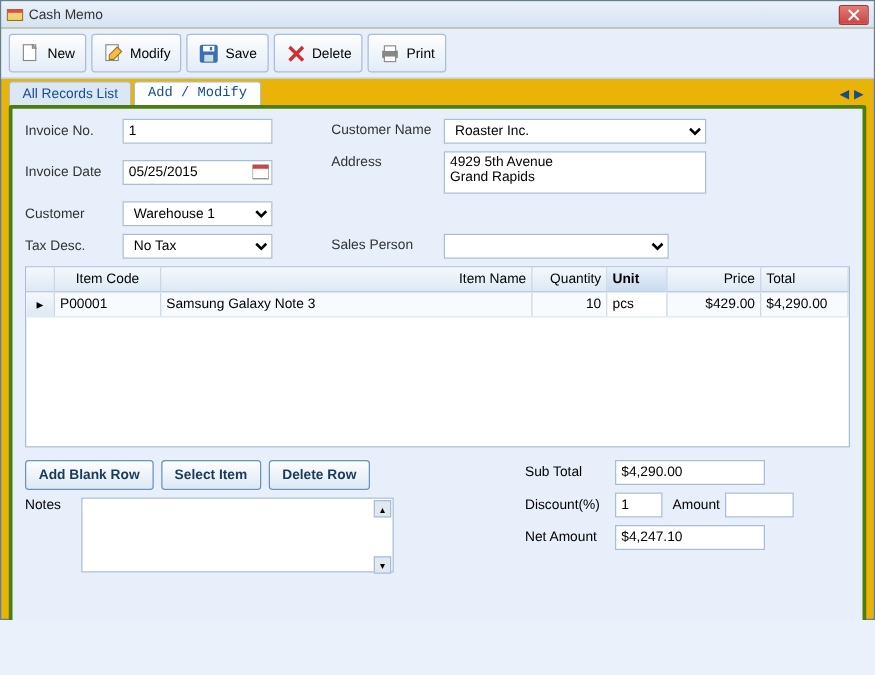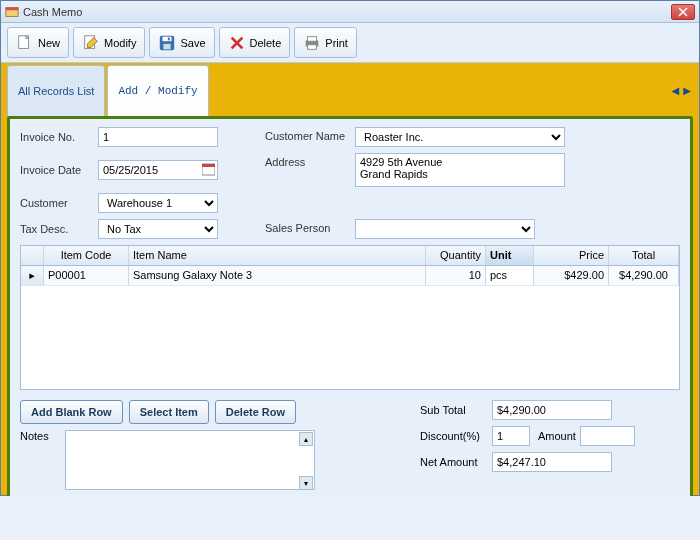--- a/index.html
+++ b/index.html
@@ -6,21 +6,21 @@
 body { margin: 0; background: #eaf1fa; }
 .window { width: 700px; height: 496px; background: #eab308; border: 1px solid #5a7fa8; position: relative; }
 .titlebar { height: 22px; background: linear-gradient(#eaf1fa, #d4e3f3); display: flex; align-items: center; padding: 0 4px; border-bottom: 1px solid #a8bed8; }
 .titlebar .icon { width: 14px; height: 14px; margin-right: 4px; }
 .titlebar .title { flex: 1; color: #333; }
 .titlebar .close-btn { width: 24px; height: 16px; background: linear-gradient(#e27c74, #c44); border: 1px solid #a33; border-radius: 2px; display: flex; align-items: center; justify-content: center; color: #fff; }
 .toolbar { height: 40px; background: #e7effa; padding: 4px 6px; display: flex; gap: 4px; border-bottom: 1px solid #b8cce0; }
 .tbtn { display: flex; align-items: center; gap: 4px; padding: 4px 8px; background: linear-gradient(#fdfefe, #e3ecf7); border: 1px solid #a8bed8; border-radius: 3px; cursor: pointer; }
 .tbtn svg { width: 18px; height: 18px; }
 .tabs { display: flex; align-items: center; padding: 2px 6px 0 6px; }
-.tab { padding: 19px 10px; border: 1px solid #a8bed8; border-bottom: none; background: #dbe7f4; border-radius: 3px 3px 0 0; margin-right: 2px; cursor: pointer; color: #1a4b8c; }
+.tab { padding: 3px 10px; border: 1px solid #a8bed8; border-bottom: none; background: #dbe7f4; border-radius: 3px 3px 0 0; margin-right: 2px; cursor: pointer; color: #1a4b8c; }
 .tab.active { background: #fdfefe; font-family: Liberation Mono, monospace; }
 .tabs .spacer { flex: 1; }
 .tabs .nav { color: #1a4b8c; font-size: 10px; padding: 0 2px; cursor: pointer; }
 .panel { margin: 0 6px 6px 6px; background: #e7effa; border: 3px solid #4d7c0f; border-radius: 2px; padding: 8px 10px; height: 455px; }
 .form-row { display: flex; align-items: center; margin-bottom: 6px; }
 .form-row label { color: #333; }
 .col-left { width: 245px; display: flex; align-items: center; }
 .col-left label { width: 78px; }
 .col-right { display: flex; align-items: flex-start; flex: 1; }
 .col-right label { width: 90px; padding-top: 3px; }
@@ -28,25 +28,25 @@
 .date-wrap { position: relative; width: 120px; }
 .date-wrap input { width: 100%; padding-right: 18px; }
 .date-wrap .cal { position: absolute; right: 3px; top: 3px; width: 13px; height: 13px; }
 textarea.text { border: 1px solid #a8bed8; background: #fff; padding: 2px 4px; resize: none; }
 select.text { width: 120px; }
 .grid { margin-top: 4px; border: 1px solid #a8bed8; background: #fff; height: 145px; display: flex; flex-direction: column; }
 .grid-header { display: flex; background: linear-gradient(#f4f8fc, #dde9f5); border-bottom: 1px solid #a8bed8; height: 20px; }
 .grid-header div, .grid-row div { border-right: 1px solid #c8d8e8; padding: 3px 4px; overflow: hidden; white-space: nowrap; }
 .gh-sel { width: 23px; }
 .gh-code { width: 85px; text-align: center; }
-.gh-name { flex: 1; text-align: left; }
+.gh-name { flex: 1; text-align: right; }
 .gh-qty { width: 60px; text-align: right; }
 .gh-unit { width: 48px; background: linear-gradient(#e8f0fa, #c8dbef); font-weight: bold; }
 .gh-price { width: 75px; text-align: right; }
-.gh-total { width: 70px; text-align: center; border-right: none; }
+.gh-total { width: 70px; text-align: left; border-right: none; }
 .grid-body { flex: 1; overflow: auto; }
 .grid-row { display: flex; height: 20px; border-bottom: 1px solid #e0e8f0; background: #f7fbff; }
 .grid-row .gh-sel { display: flex; align-items: center; justify-content: center; background: linear-gradient(#f4f8fc, #dde9f5); }
 .grid-row .gh-code, .grid-row .gh-name { text-align: left; }
 .action-btns { display: flex; gap: 6px; margin-top: 10px; }
 .abtn { padding: 5px 10px; background: linear-gradient(#fdfefe, #dce8f5); border: 1px solid #6b93bf; border-radius: 3px; cursor: pointer; font-weight: bold; color: #1a3a5a; }
 .bottom { display: flex; margin-top: 6px; }
 .notes-area { display: flex; }
 .notes-area label { width: 45px; }
 .notes-area .ta-wrap { position: relative; }

